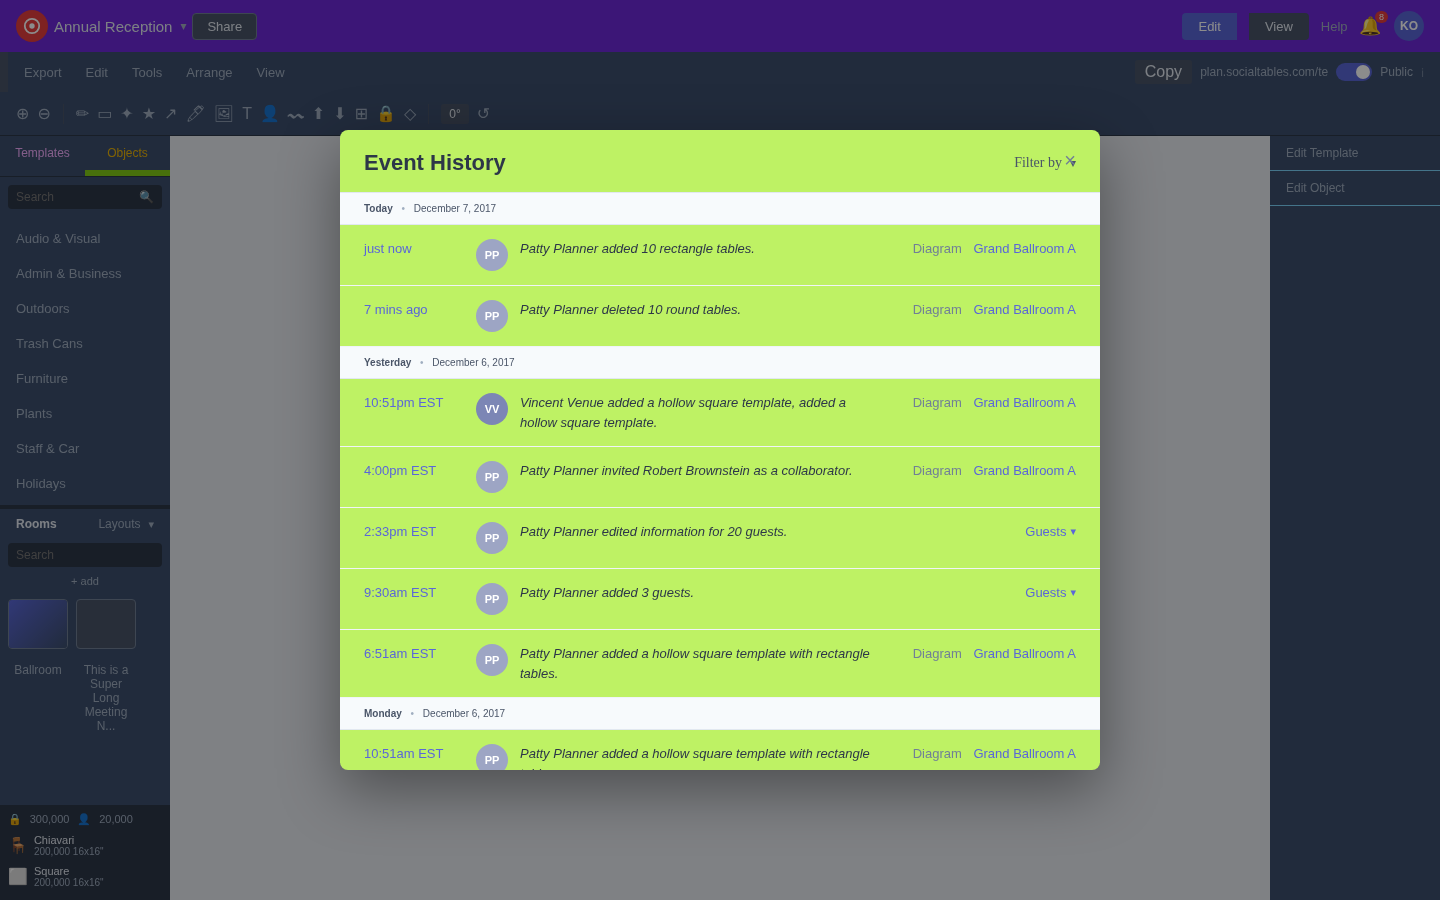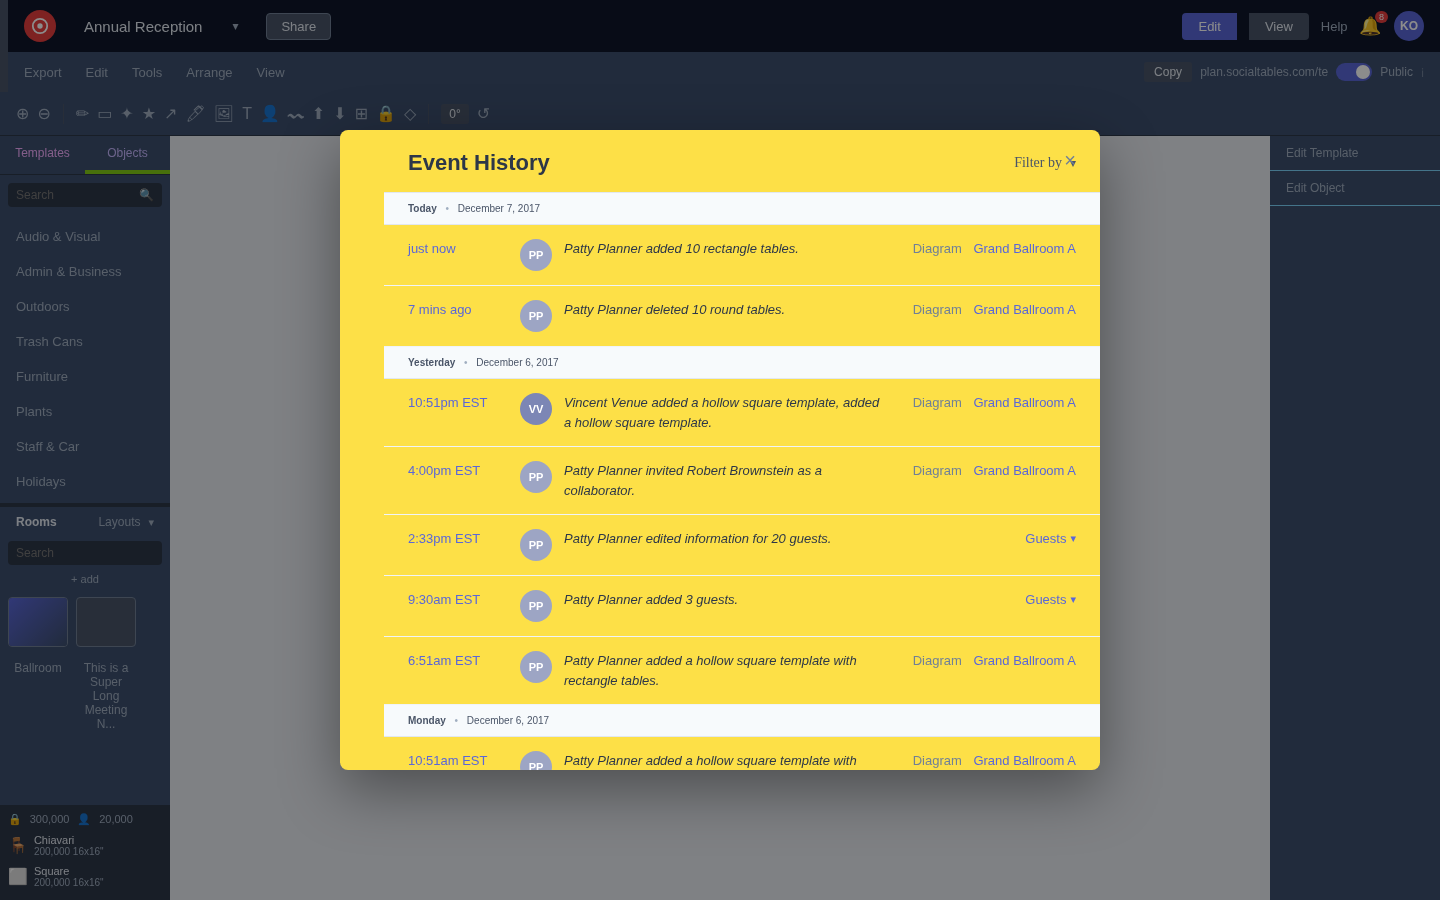--- a/index.html
+++ b/index.html
@@ -6,23 +6,23 @@
     body { font-family: -apple-system, BlinkMacSystemFont, 'Segoe UI', sans-serif; background: #3d4b6b; width: 1440px; height: 900px; overflow: hidden; position: relative; }
 
     
     .app-bg {
       position: absolute; inset: 0;
       background: #4a5568;
     }
 
     
     .top-bar {
-      position: absolute; top: 0; left: 8px; right: 0; height: 52px;
-      background: #0f172a;
-      display: flex; align-items: center; padding: 0 16px; gap: 28px;
+      position: absolute; top: 0; left: 0; right: 0; height: 52px;
+      background: #6d28d9;
+      display: flex; align-items: center; padding: 0 16px; gap: 6px;
     }
     .logo-icon {
       width: 32px; height: 32px; background: #e53e3e; border-radius: 50%;
       display: flex; align-items: center; justify-content: center;
       color: white; font-size: 14px; font-weight: bold; flex-shrink: 0;
     }
     .app-title {
       color: #e2e8f0; font-size: 15px; font-weight: 500;
     }
     .dropdown-arrow { color: #a0aec0; font-size: 12px; margin-left: 2px; }
@@ -59,21 +59,21 @@
       position: absolute; top: 52px; left: 8px; right: 0; height: 40px;
       background: #3d4f6e; display: flex; align-items: center; padding: 0 16px; gap: 24px;
     }
     .sec-nav-item { color: #a0aec0; font-size: 13px; cursor: pointer; }
     .copy-area {
       margin-left: auto; display: flex; align-items: center; gap: 8px;
       color: #a0aec0; font-size: 12px;
     }
     .copy-btn {
       background: #4a5568; color: #e2e8f0; border: none;
-      padding: 3px 10px; border-radius: 3px; font-size: 12px; cursor: pointer;
+      padding: 3px 10px; border-radius: 3px; font-size: 16px; cursor: pointer;
     }
     .toggle {
       width: 36px; height: 18px; background: #5a67d8; border-radius: 9px;
       position: relative; cursor: pointer;
     }
     .toggle::after {
       content: ''; position: absolute; right: 2px; top: 2px;
       width: 14px; height: 14px; background: white; border-radius: 50%;
     }
 
@@ -96,21 +96,21 @@
       background: #3d4f6e;
     }
     .sidebar-tabs {
       display: flex; border-bottom: 1px solid #2d3748;
     }
     .sidebar-tab {
       flex: 1; text-align: center; padding: 10px 6px; font-size: 12px;
       color: #f0abfc; cursor: pointer;
     }
     .sidebar-tab.active {
-      color: #c4b5fd; border-bottom: 4px solid #84cc16;
+      color: #eab308; border-bottom: 6px solid #84cc16;
     }
     .sidebar-search {
       padding: 8px; position: relative;
     }
     .sidebar-search input {
       width: 100%; background: #2d3748; border: none; border-radius: 4px;
       padding: 5px 24px 5px 8px; color: #e2e8f0; font-size: 12px; outline: none;
     }
     .sidebar-search-icon {
       position: absolute; right: 16px; top: 50%; transform: translateY(-50%);
@@ -166,26 +166,25 @@
     
     .overlay {
       position: absolute; inset: 0;
       background: rgba(0,0,0,0.45);
       display: flex; align-items: center; justify-content: center;
       z-index: 100;
     }
 
     
     .modal {
-      background: #fde047; border-radius: 8px;
+      background: #bef264; border-radius: 8px;
       width: 760px; max-height: 640px;
       position: relative; overflow: hidden;
       display: flex; flex-direction: column;
       box-shadow: 0 20px 60px rgba(0,0,0,0.4);
-      padding-left: 44px;
     }
     .modal-header {
       display: flex; align-items: center; justify-content: space-between;
       padding: 20px 24px 16px;
       border-bottom: 1px solid #e2e8f0;
     }
     .modal-title { font-size: 22px; font-weight: 600; color: #2d3748; }
     .modal-header-right { display: flex; align-items: center; gap: 8px; font-family: Liberation Serif, serif; }
     .filter-label { color: #4a5568; font-size: 14px; }
     .filter-arrow { color: #4a5568; font-size: 12px; }

